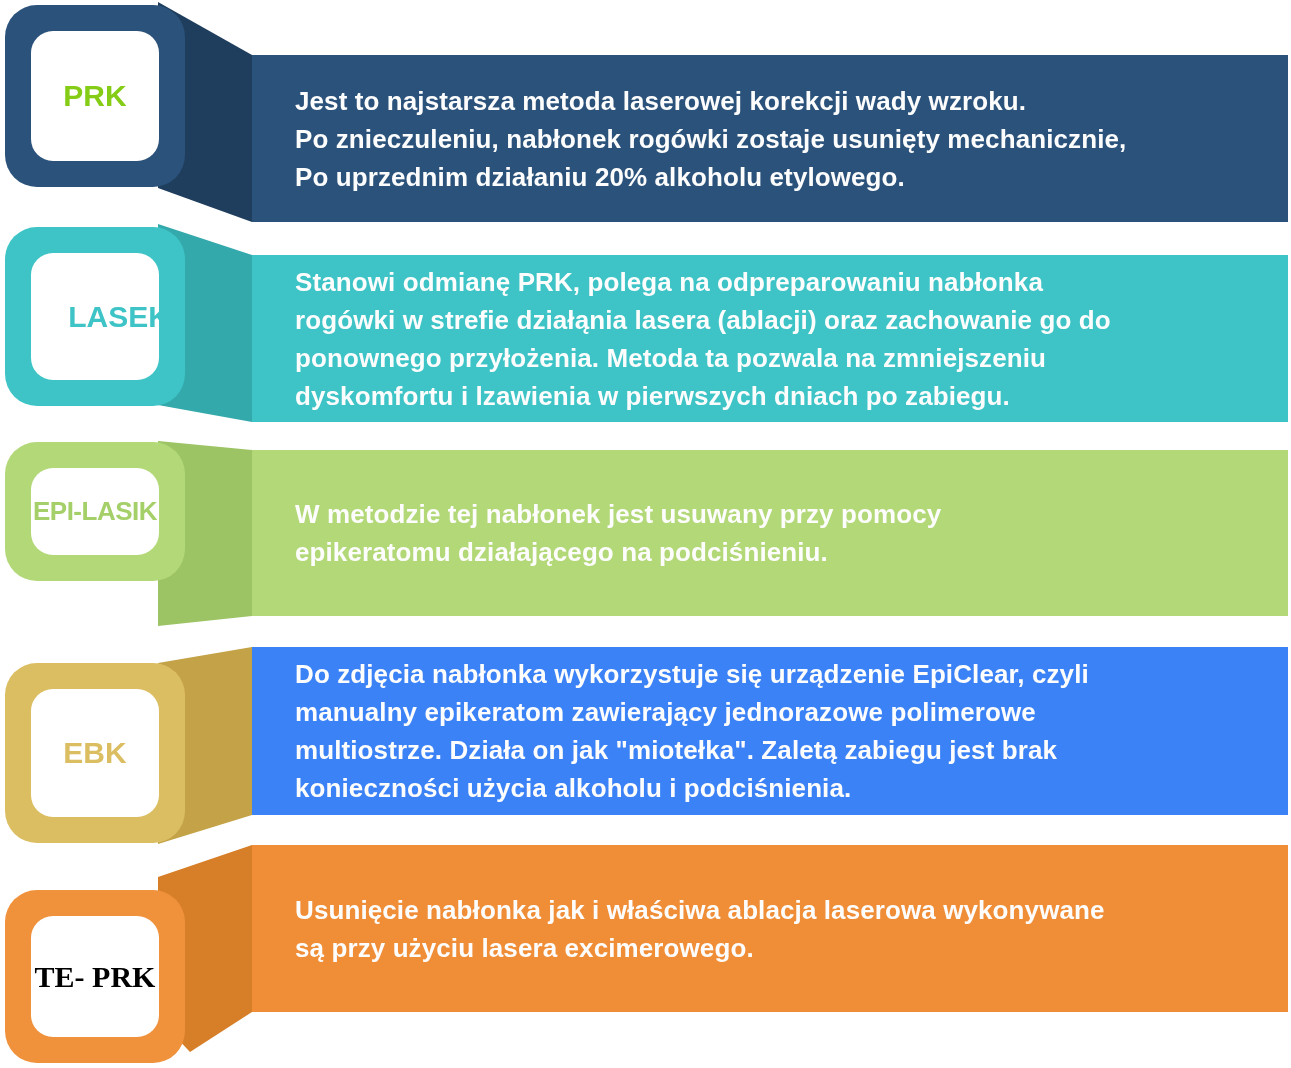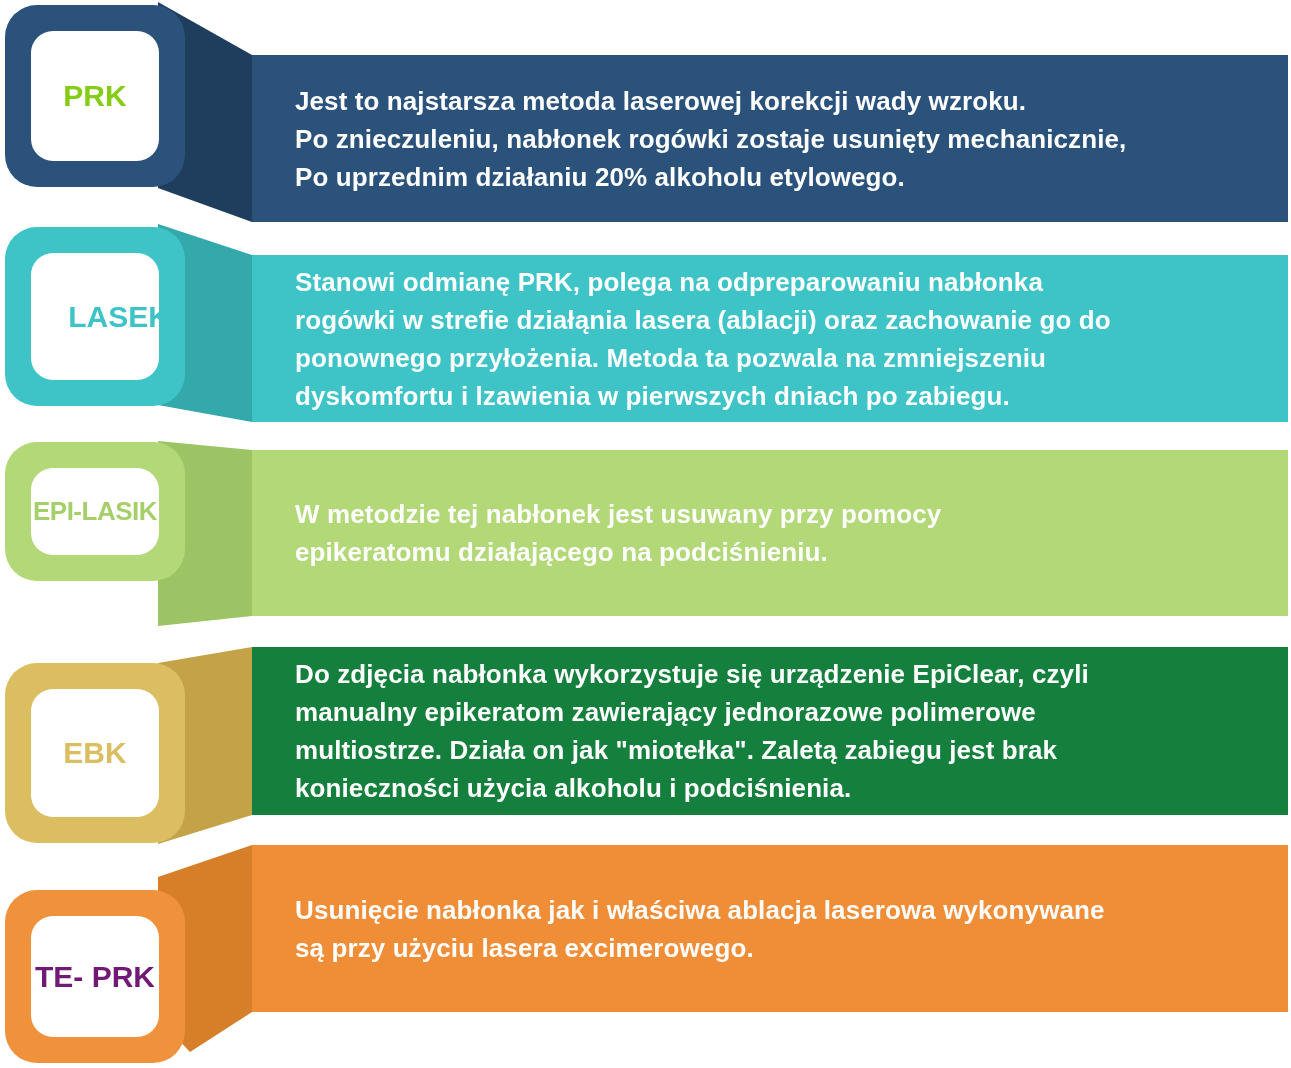--- a/index.html
+++ b/index.html
@@ -23,21 +23,21 @@
     color:#fdfdfd;
     font-weight:700;
     font-size:26px;
     line-height:38px;
     white-space:pre-line;
     letter-spacing:0.1px;
   }
   .banner-1{top:55px;height:167px;background:#2B527A;}
   .banner-2{top:255px;height:167px;background:#3EC4C6;}
   .banner-3{top:450px;height:166px;background:#B2D878;}
-  .banner-4{top:647px;height:168px;background:#15803d;}
+  .banner-4{top:647px;height:168px;background:#3b82f6;}
   .banner-5{top:845px;height:167px;background:#F08E38;}
 
   
   .folds{position:absolute;left:0;top:0;z-index:2;}
   .fold-1{fill:#1F3E5D;}
   .fold-2{fill:#33A9AC;}
   .fold-3{fill:#9CC464;}
   .fold-4{fill:#C4A247;}
   .fold-5{fill:#D67E28;}
 
@@ -63,21 +63,21 @@
   }
   .badge-1{top:5px;height:182px;background:#2B527A;}
   .badge-1 span{color:#84cc16;}
   .badge-2{top:227px;height:179px;background:#3EC4C6;}
   .badge-2 span{color:#3EC4C6;margin-left:48px;}
   .badge-3{top:442px;height:139px;background:#B2D878;}
   .badge-3 span{color:#A5D069;font-size:26px;letter-spacing:-0.5px;}
   .badge-4{top:663px;height:180px;background:#DCBE62;}
   .badge-4 span{color:#DCBE62;}
   .badge-5{top:890px;height:173px;background:#F0913C;}
-  .badge-5 span{color:#701a75;}
+  .badge-5 span{color:#000000;font-family:Liberation Serif, serif;}
 </style>
 </head>
 <body>
 
 <div class="canvas">
 
   <div class="banner banner-1">
     <p>Jest to najstarsza metoda laserowej korekcji wady wzroku.
 Po znieczuleniu, nabłonek rogówki  zostaje usunięty mechanicznie,
 Po uprzednim działaniu 20% alkoholu etylowego.</p>

